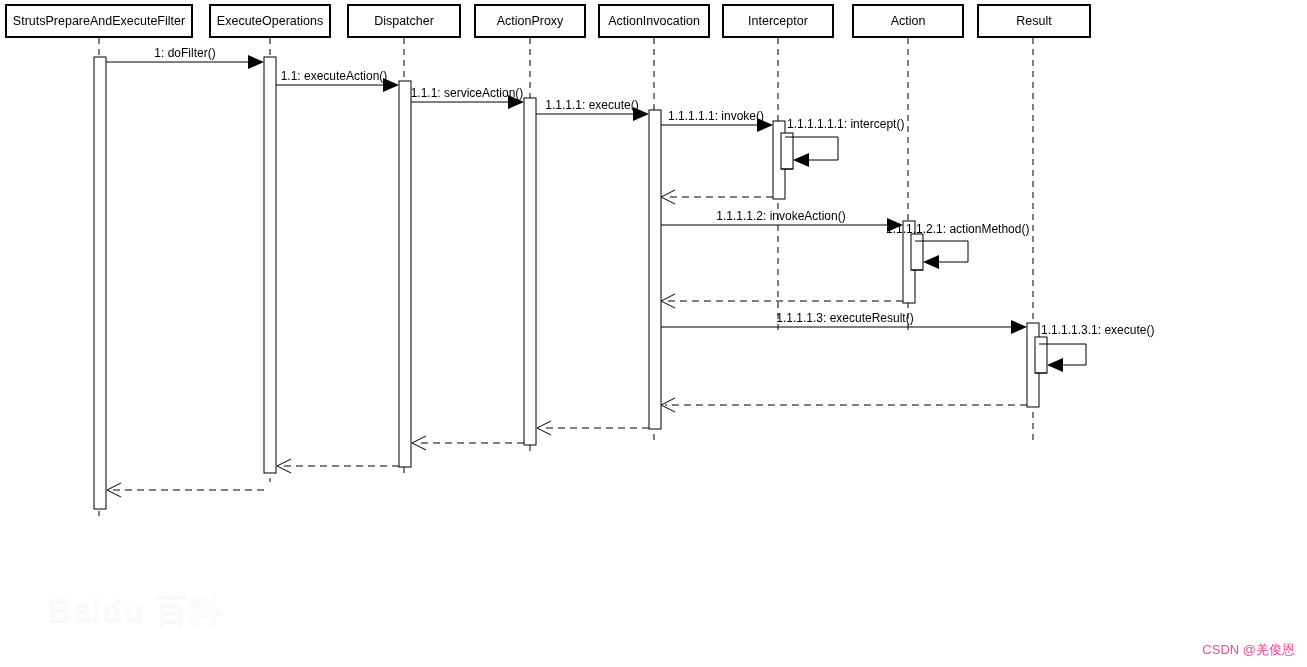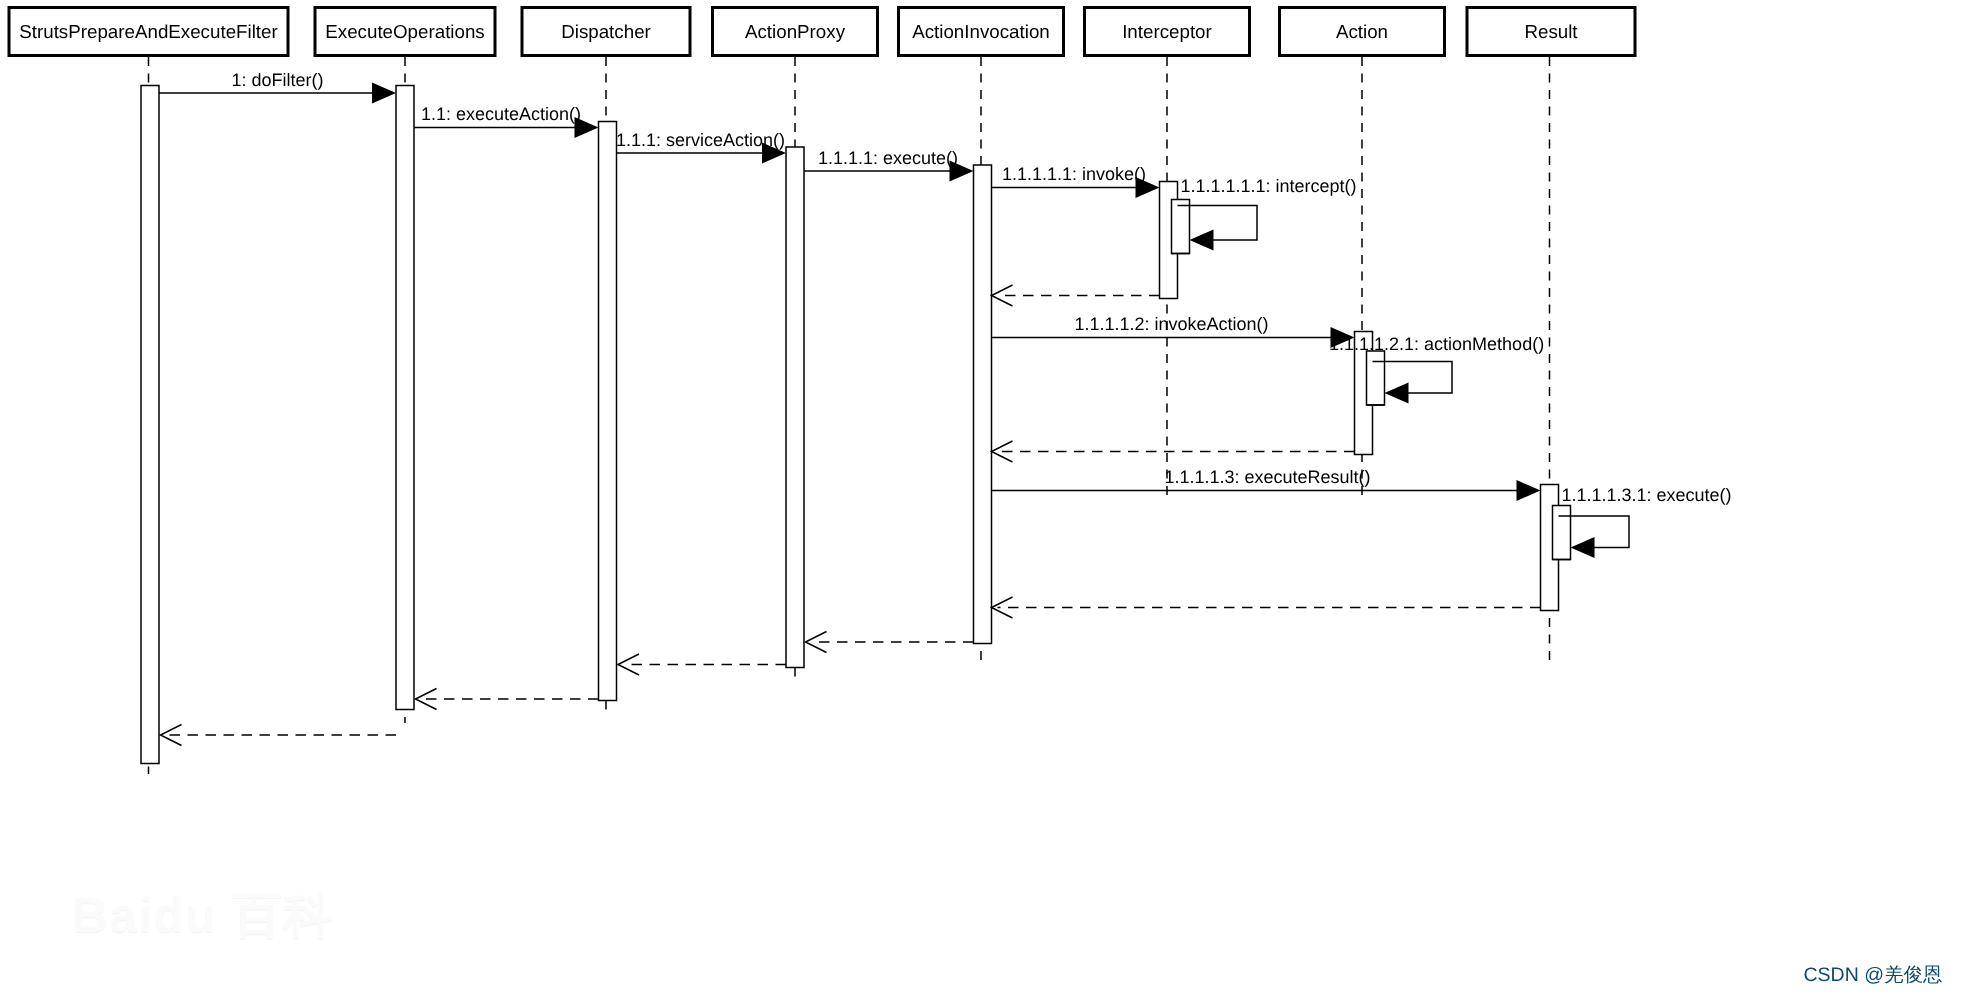--- a/index.html
+++ b/index.html
@@ -83,21 +83,21 @@
     text-shadow: 0 1px 0 #f2f2f2;
     user-select: none;
     white-space: nowrap;
   }
   .watermark-csdn {
     position: absolute;
     right: 12px;
     bottom: 8px;
     font-family: "Liberation Sans", sans-serif;
     font-size: 13px;
-    color: #0c4a6e;
+    color: #ec4899;
     white-space: nowrap;
     user-select: none;
   }
 </style>
 </head>
 <body>
 
 <div id="diagram-root">
 
   <svg class="diagram-canvas" viewBox="0 0 1307 667">

